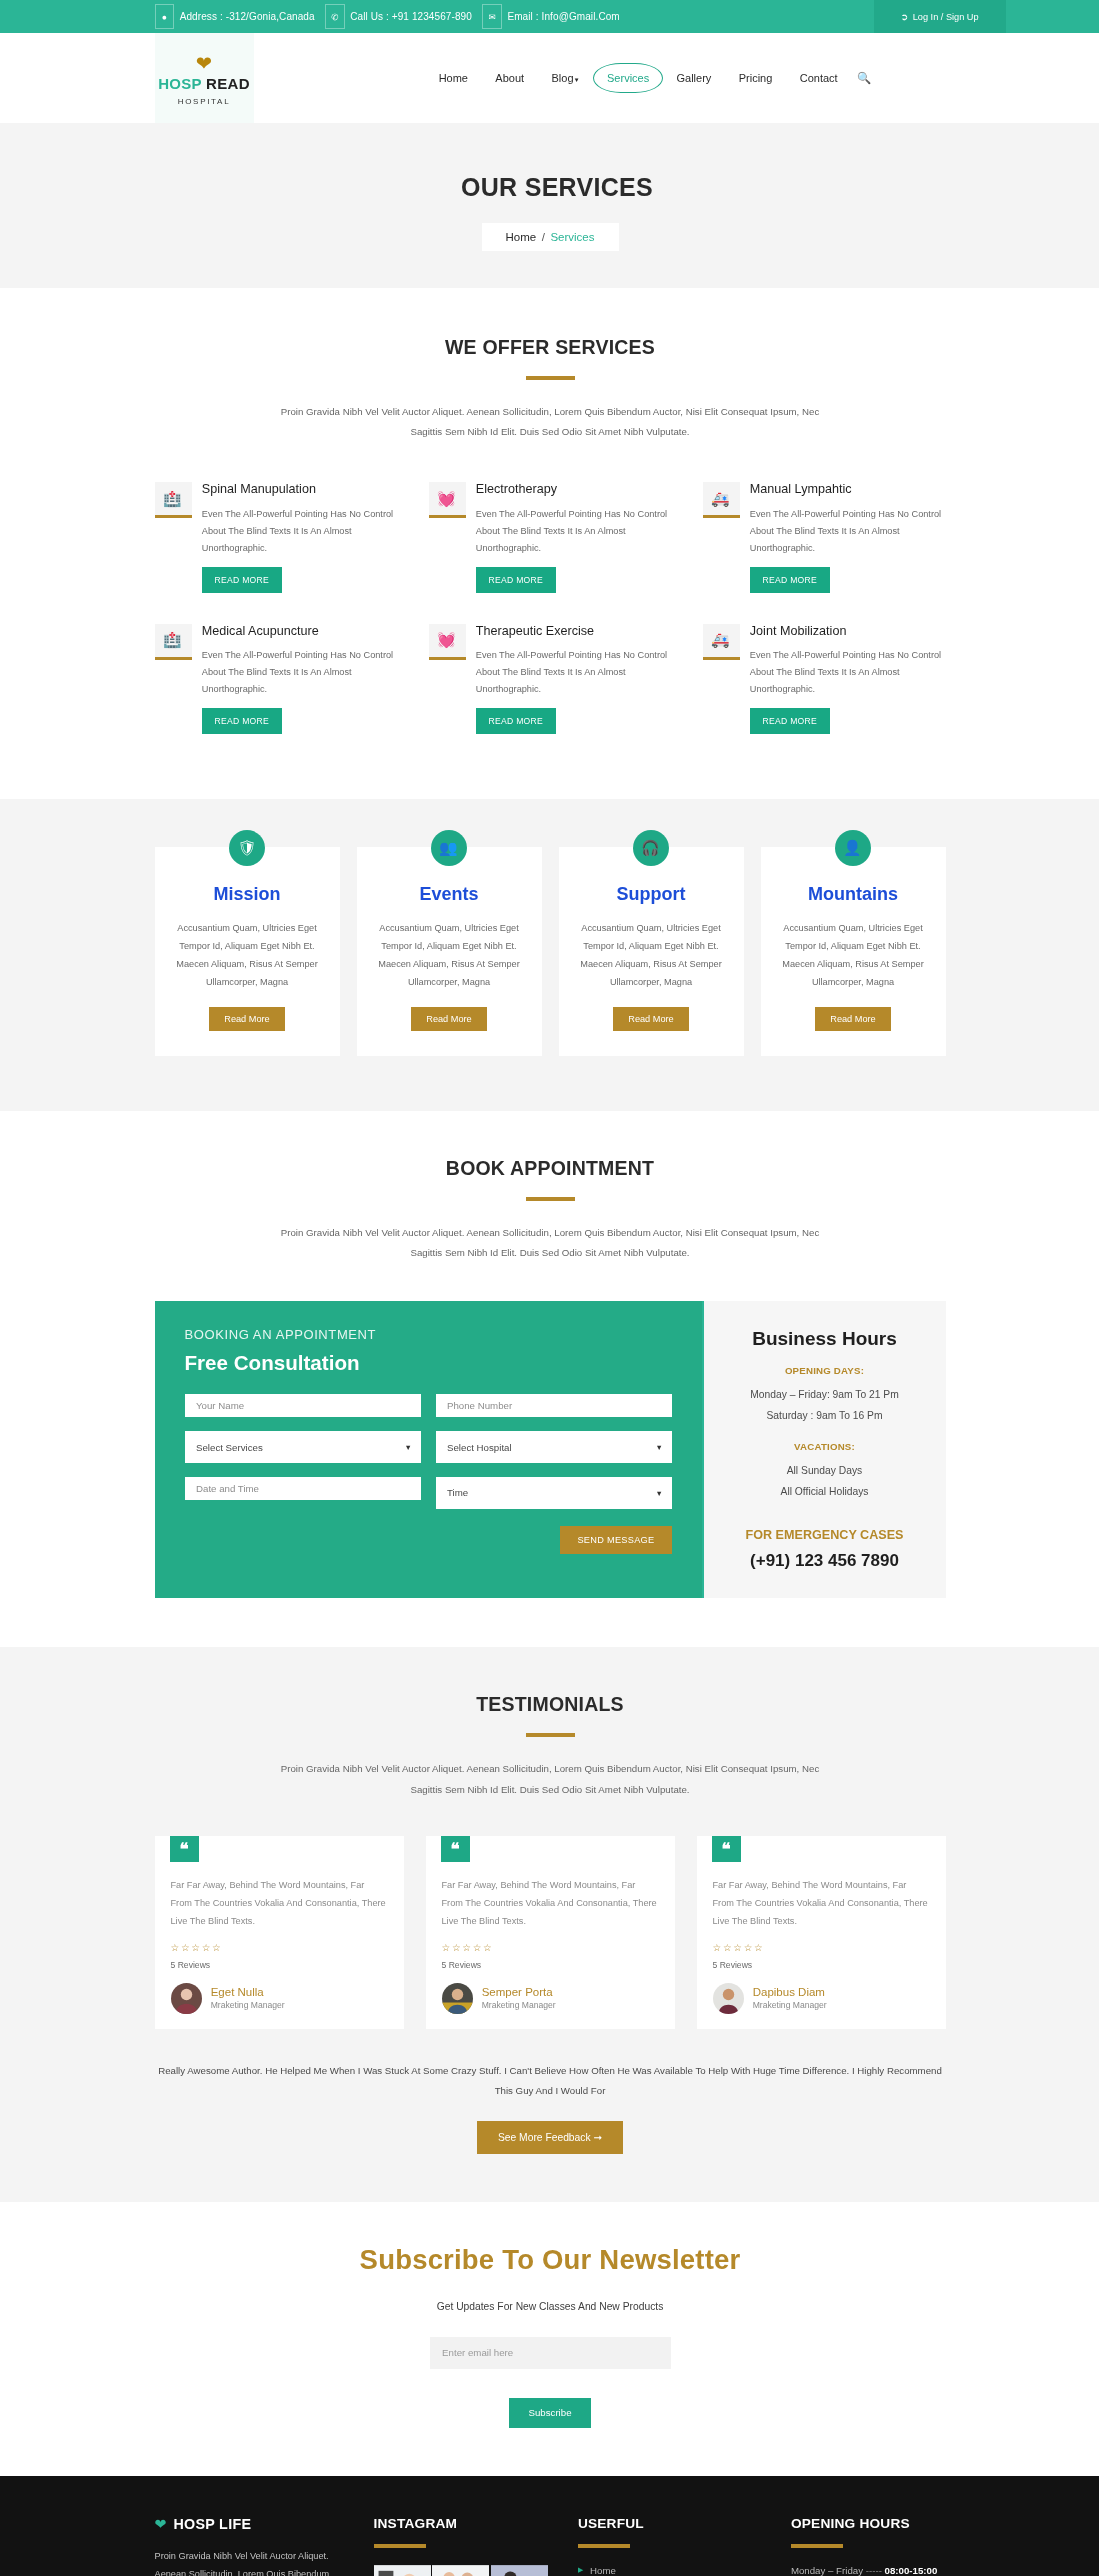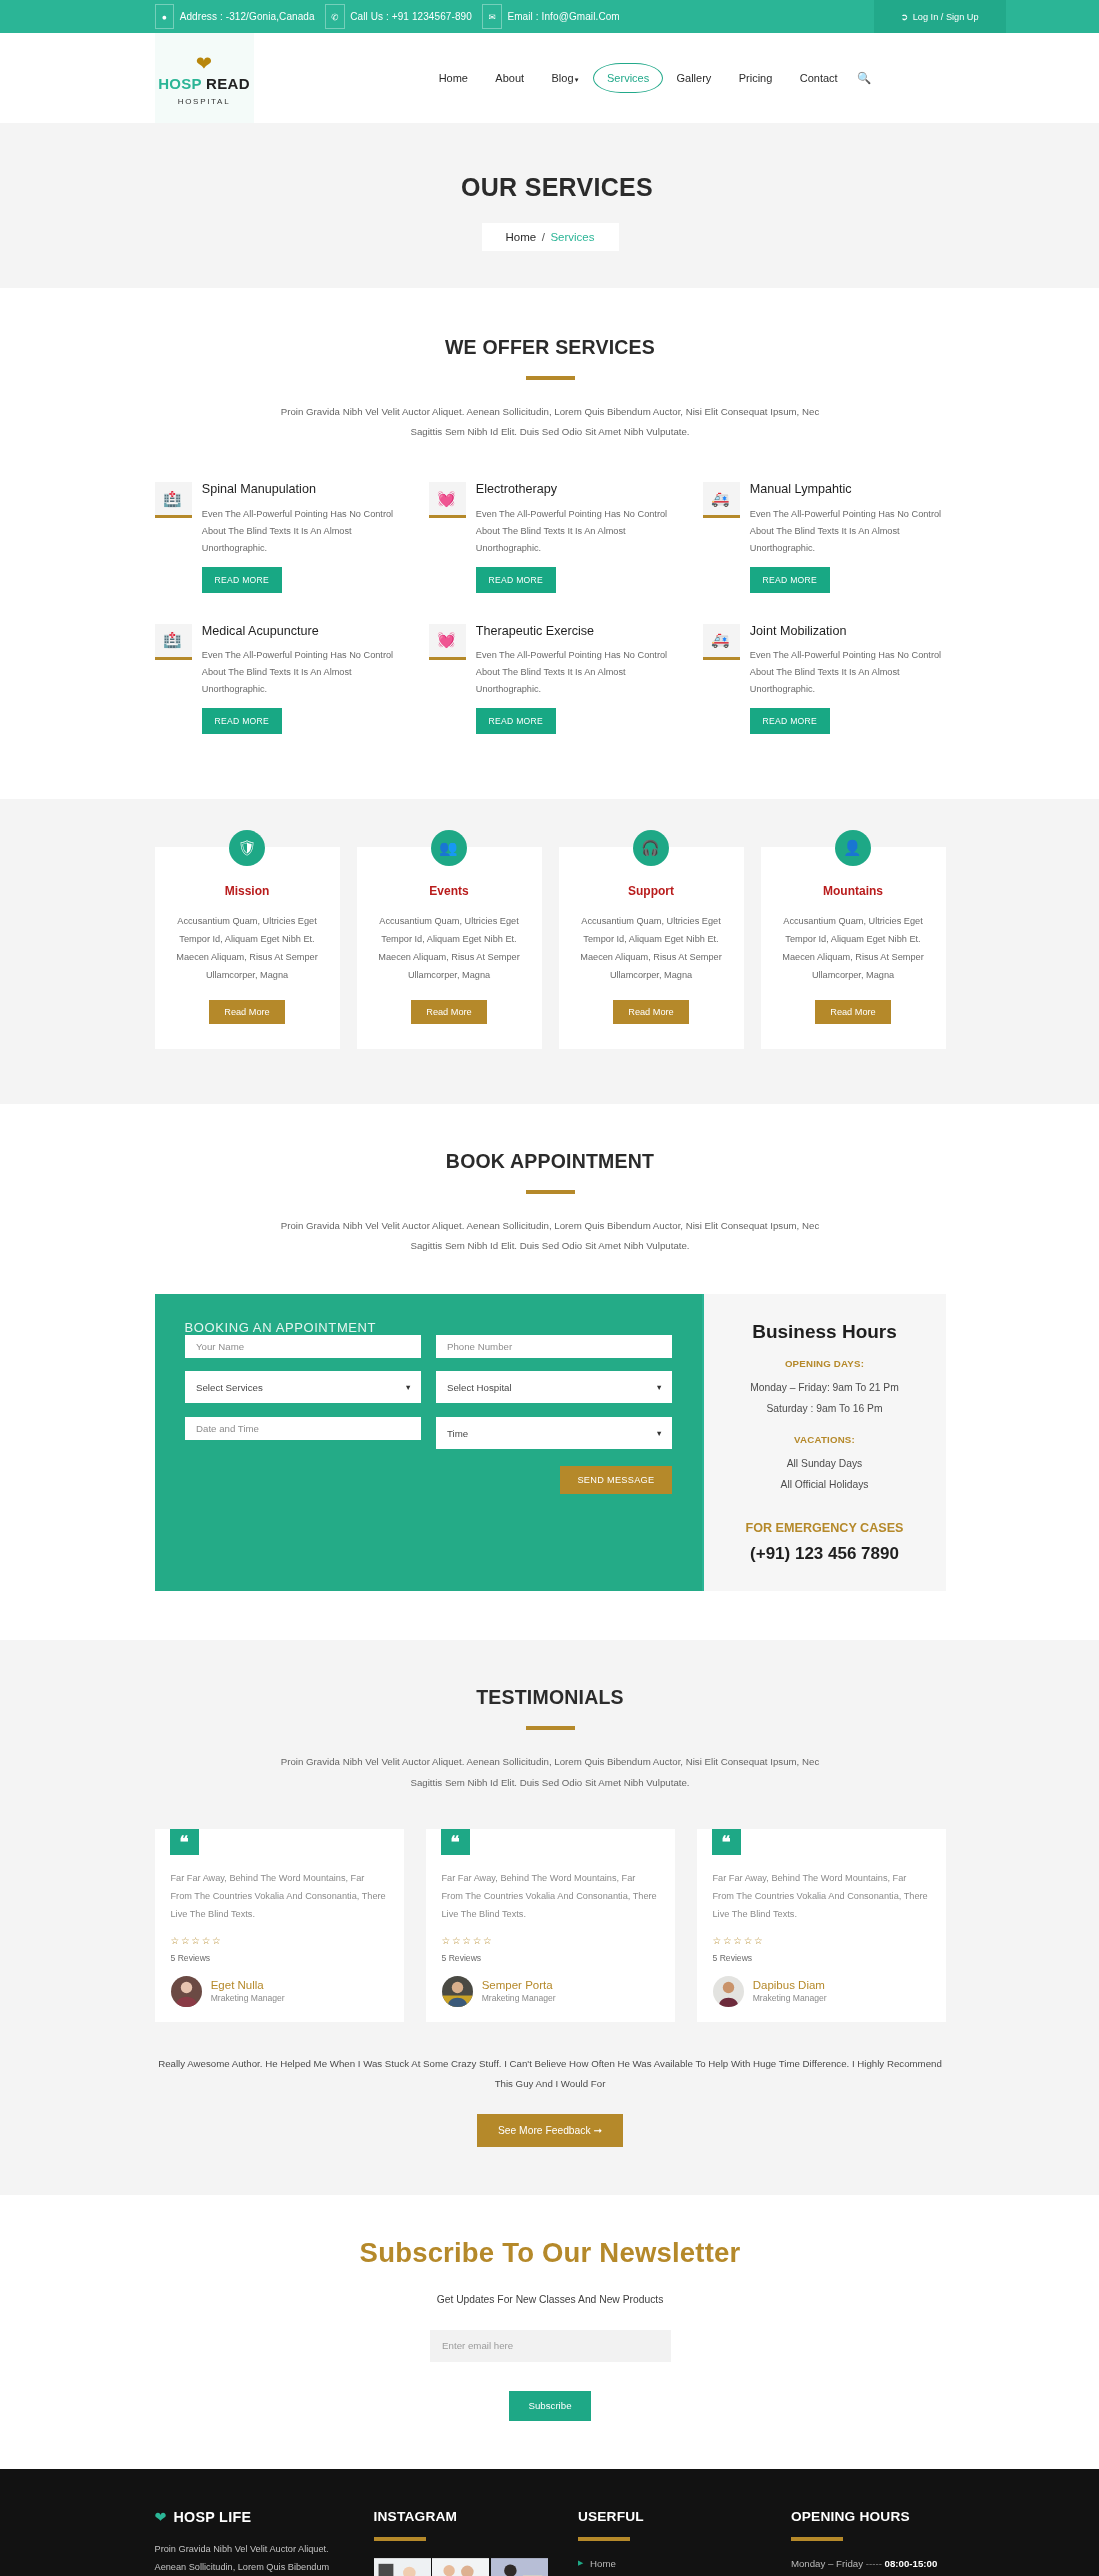--- a/index.html
+++ b/index.html
@@ -124,21 +124,21 @@
     background: #fff; text-align: center;
     padding: 37px 15px 25px; position: relative;
   }
   .feat-ico {
     position: absolute; top: -17px; left: 50%; transform: translateX(-50%);
     width: 36px; height: 36px; border-radius: 50%;
     background: #1ea886; color: #fff;
     display: flex; align-items: center; justify-content: center;
     font-size: 15px;
   }
-  .feat h3 { font-size: 12px; font-weight: 700; color: #b91c1c; margin-bottom: 15px; }
+  .feat h3 { font-size: 18px; font-weight: 700; color: #1d4ed8; margin-bottom: 15px; }
   .feat p { font-size: 9.2px; line-height: 1.95; color: #6a6a6a; }
   .btn-gold {
     display: inline-block; margin-top: 15px;
     background: #b5892a; color: #fff;
     font-size: 9.2px; padding: 6.9px 15px; border: none; cursor: pointer;
   }
 
   
   .booking { background: #fff; padding: 46px 0 49px; }
   .book-row { display: flex; margin-top: 37px; }
@@ -415,20 +415,21 @@
 <div class="booking">
   <div class="wrap">
     <div class="sec-head">
       <h2>BOOK APPOINTMENT</h2>
       <div class="sec-bar"></div>
       <p class="sec-desc">Proin Gravida Nibh Vel Velit Auctor Aliquet. Aenean Sollicitudin, Lorem Quis Bibendum Auctor, Nisi Elit Consequat Ipsum, Nec Sagittis Sem Nibh Id Elit. Duis Sed Odio Sit Amet Nibh Vulputate.</p>
     </div>
     <div class="book-row">
       <div class="book-form">
         <div class="book-kicker">BOOKING AN APPOINTMENT</div>
+        <div class="book-title">Free Consultation</div>
         <div class="fgrid">
           <input class="fld" type="text" placeholder="Your Name" style="">
           <input class="fld" type="text" placeholder="Phone Number" style="">
           <div class="sel-wrap">
             <div class="sel">Select Services</div>
             <span class="chev">▾</span>
           </div>
           <div class="sel-wrap">
             <div class="sel">Select Hospital</div>
             <span class="chev">▾</span>

